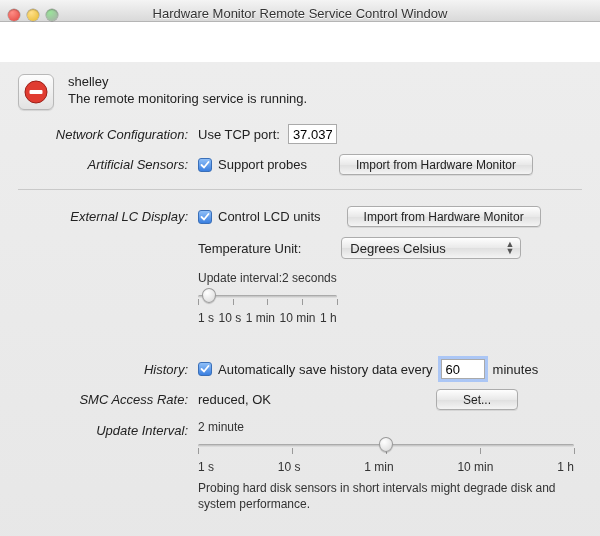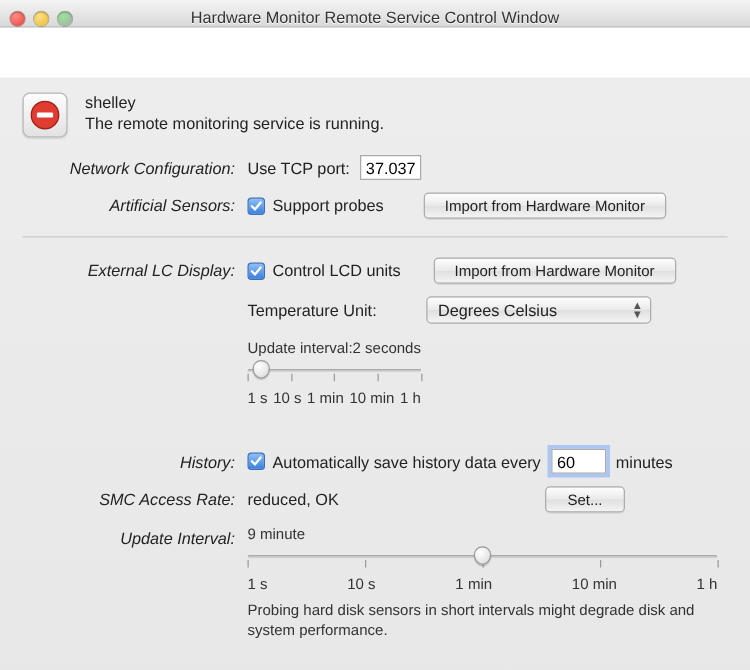--- a/index.html
+++ b/index.html
@@ -210,28 +210,28 @@
         </span>
         <span>Automatically save history data every</span>
       </span>
       <input type="text" class="tf focus-ring" style="width: 44px;" value="60">
       <span>minutes</span>
     </div>
 
     <div class="lbl">SMC Access Rate:</div>
     <div class="row">
       <span style="width:230px">reduced, OK</span>
-      <span class="mac-btn" style="width:64px">Set...</span>
+      <span class="mac-btn" style="width:82px">Set...</span>
     </div>
 
     <div class="lbl">Update Interval:</div>
     <div class="row stack">
       <div class="slider-block">
         <div class="slider-head">
-          <span>9 minute</span>
+          <span>2 minute</span>
         </div>
         <div class="slider">
           <div class="track"></div>
           <div class="ticks">
             <div class="tick" style="left:0%"></div>
             <div class="tick" style="left:25%"></div>
             <div class="tick" style="left:50%"></div>
             <div class="tick" style="left:75%"></div>
             <div class="tick" style="left:100%"></div>
           </div>

